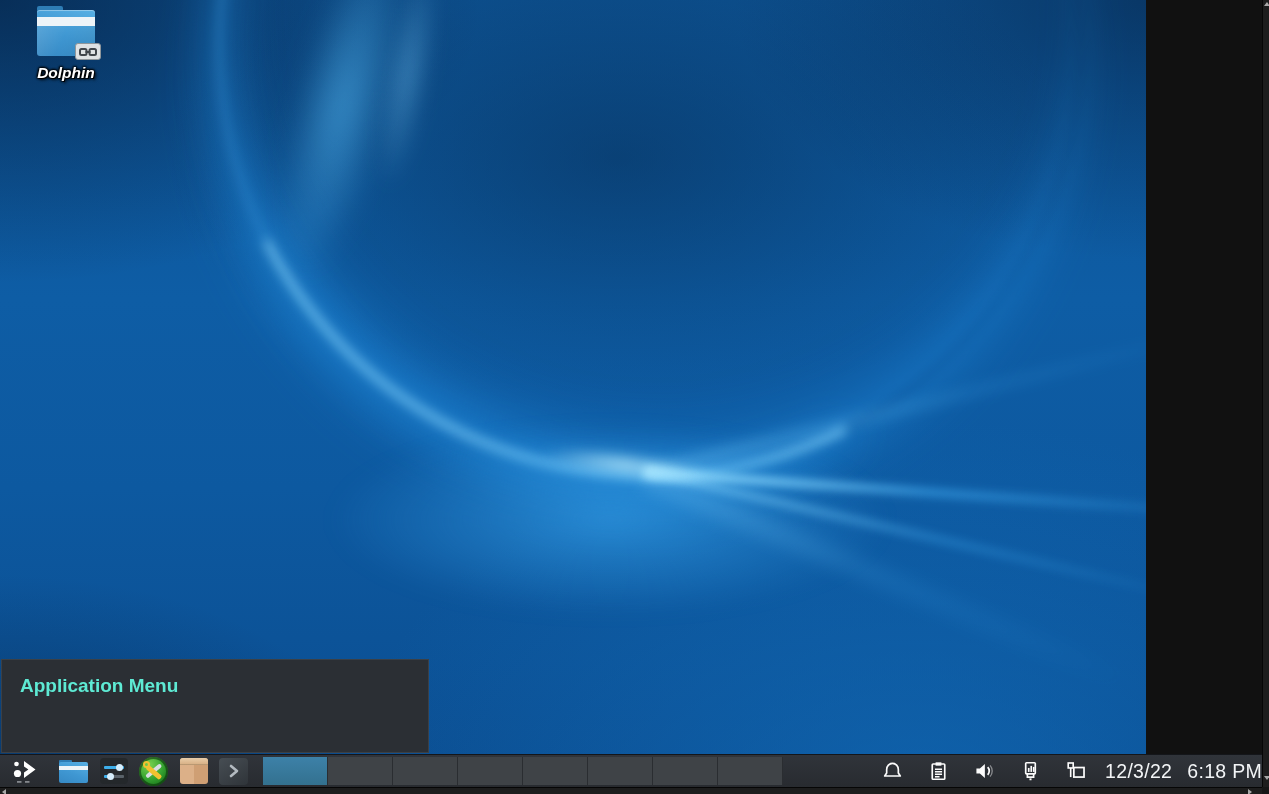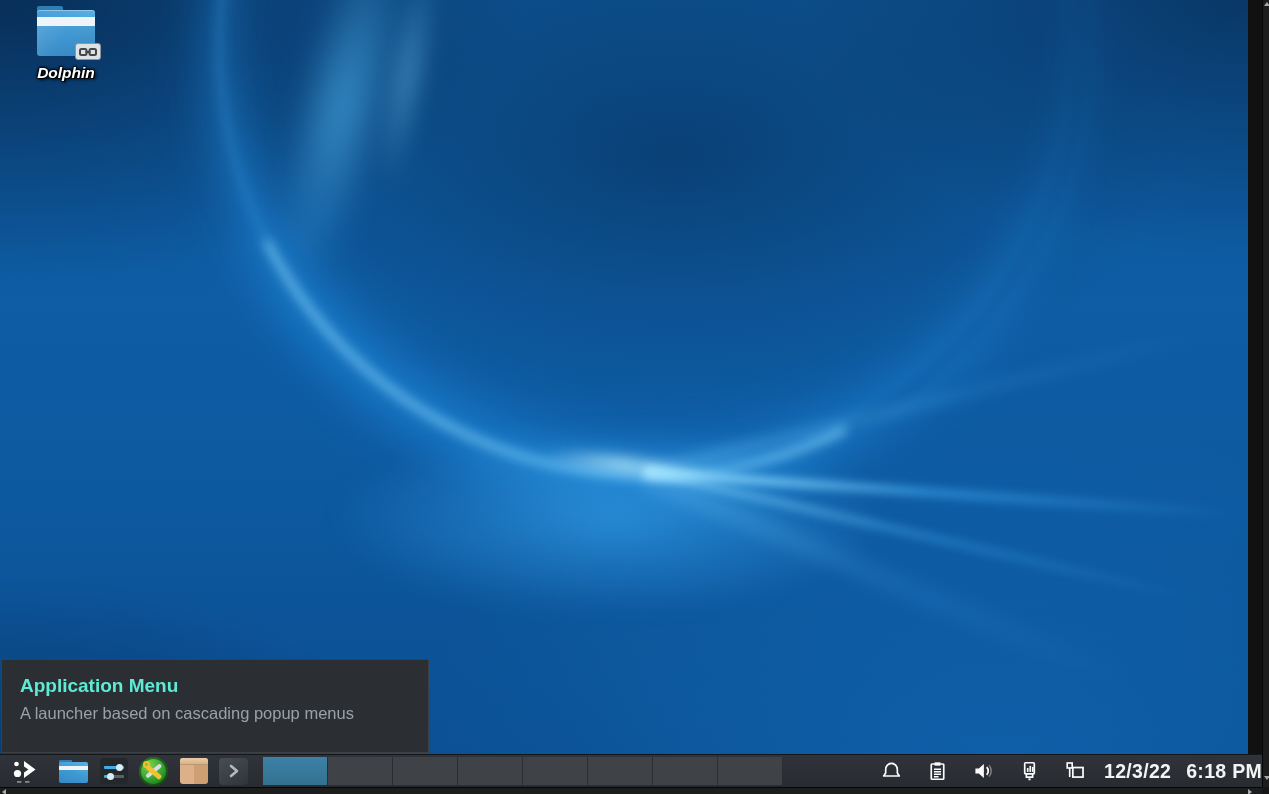--- a/index.html
+++ b/index.html
@@ -1,21 +1,21 @@
 <!DOCTYPE html>
 <html><head>
 <meta charset="utf-8">
 <style>
   * { margin:0; padding:0; box-sizing:border-box; }
   html,body { width:1269px; height:794px; overflow:hidden; background:#000;
               font-family:"Liberation Sans", sans-serif; }
   .screen { position:relative; width:1269px; height:794px; overflow:hidden; background:#111; }
 
   
-  .desktop { position:absolute; left:0; top:0; width:1248px; height:787px; overflow:hidden;
+  .desktop { position:absolute; left:0; top:0; width:1146px; height:787px; overflow:hidden;
     background:
       radial-gradient(90% 85% at 80% 100%, rgba(18,112,190,.55) 0%, rgba(18,112,190,0) 55%),
       radial-gradient(55% 45% at 54% 20%, rgba(6,42,80,.50) 0%, rgba(6,42,80,0) 72%),
       radial-gradient(70% 60% at 0% 0%, rgba(4,22,48,.60) 0%, rgba(4,22,48,0) 60%),
       radial-gradient(60% 55% at 100% 0%, rgba(5,28,58,.50) 0%, rgba(5,28,58,0) 60%),
       radial-gradient(55% 45% at 0% 100%, rgba(5,30,60,.45) 0%, rgba(5,30,60,0) 60%),
       linear-gradient(180deg,#0d5394 0%, #0e5da5 38%, #0d59a0 62%, #0b4d90 100%);
   }
   .wp { position:absolute; pointer-events:none; }
   .wp-ring { left:216px; top:-389px; width:868px; height:868px; border-radius:50%;
@@ -70,21 +70,21 @@
 
   
   .tooltip { position:absolute; left:1px; top:659px; width:428px; height:94px; z-index:4;
     background:#2b2f34; border:1px solid #3b4046; padding:15px 18px; }
   .tooltip-title { font-size:19px; font-weight:700; color:#5eead4; margin-bottom:7px; }
   .tooltip-subtitle { font-size:16.5px; color:#9ba0a6; }
 
   
   .panel { position:absolute; left:0; right:7px; bottom:7px; height:33px; z-index:5;
     background:linear-gradient(180deg,#30343a,#282b30); border-top:1px solid #14161a;
-    display:flex; align-items:center;font-weight:bold; }
+    display:flex; align-items:center; }
   .launchers { display:flex; align-items:center; gap:7px; padding-left:8px; }
   .launcher { width:33px; height:28px; display:flex; align-items:center; justify-content:center; cursor:pointer; }
   .launcher:first-child { margin-right:9px; }
 
   .icon-folder-mini { position:relative; width:29px; height:23px; }
   .icon-folder-mini .t { position:absolute; left:0; top:0; width:13px; height:5px; background:#2e7db5; border-radius:1px 1px 0 0; }
   .icon-folder-mini .b { position:absolute; left:0; top:2px; width:29px; height:21px; border-radius:2px;
     background:linear-gradient(200deg,#58b0e4 0%, #3f97d2 55%, #3689c4 100%); }
   .icon-folder-mini .w { position:absolute; left:0; top:6px; width:29px; height:4px; background:#eef4f8; }
 
@@ -169,21 +169,20 @@
             <rect x="10.5" y="2" width="6.5" height="6" rx="1.5" fill="none" stroke="#41464b" stroke-width="2"></rect>
             <rect x="6.5" y="4" width="5" height="2" fill="#41464b"></rect>
           </svg>
         </div>
       </div>
       <div class="icon-label">Dolphin</div>
     </div>
 
     <div class="tooltip">
       <div class="tooltip-title">Application Menu</div>
-      <div class="tooltip-subtitle">A launcher based on cascading popup menus</div>
     </div>
   </div>
 
   <div class="panel">
     <div class="launchers">
 
       <div class="launcher">
         <svg width="30" height="27" viewBox="0 0 30 27">
           <circle cx="6.5" cy="6" r="2.3" fill="#ffffff"></circle>
           <circle cx="7.5" cy="15.5" r="3.6" fill="#ffffff"></circle>

